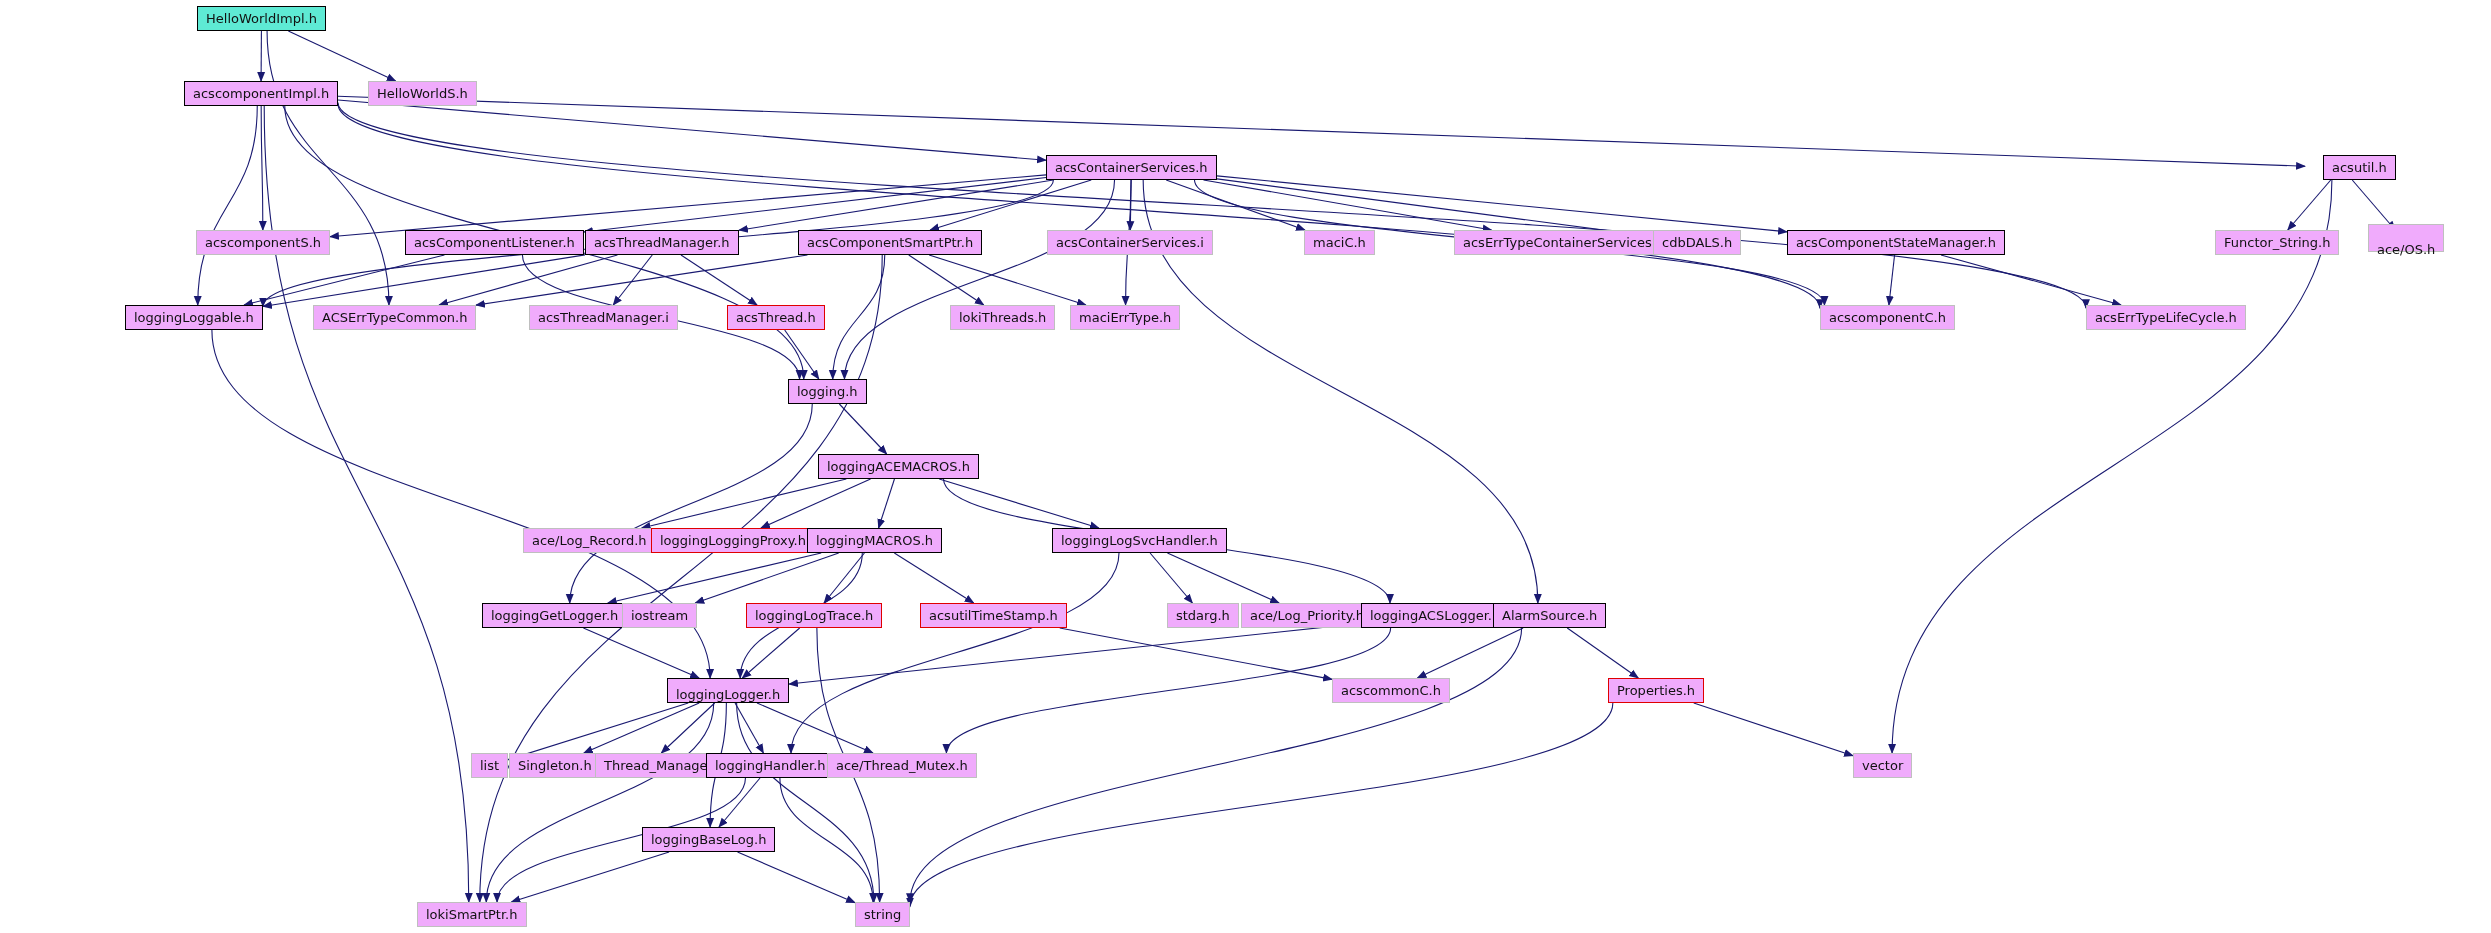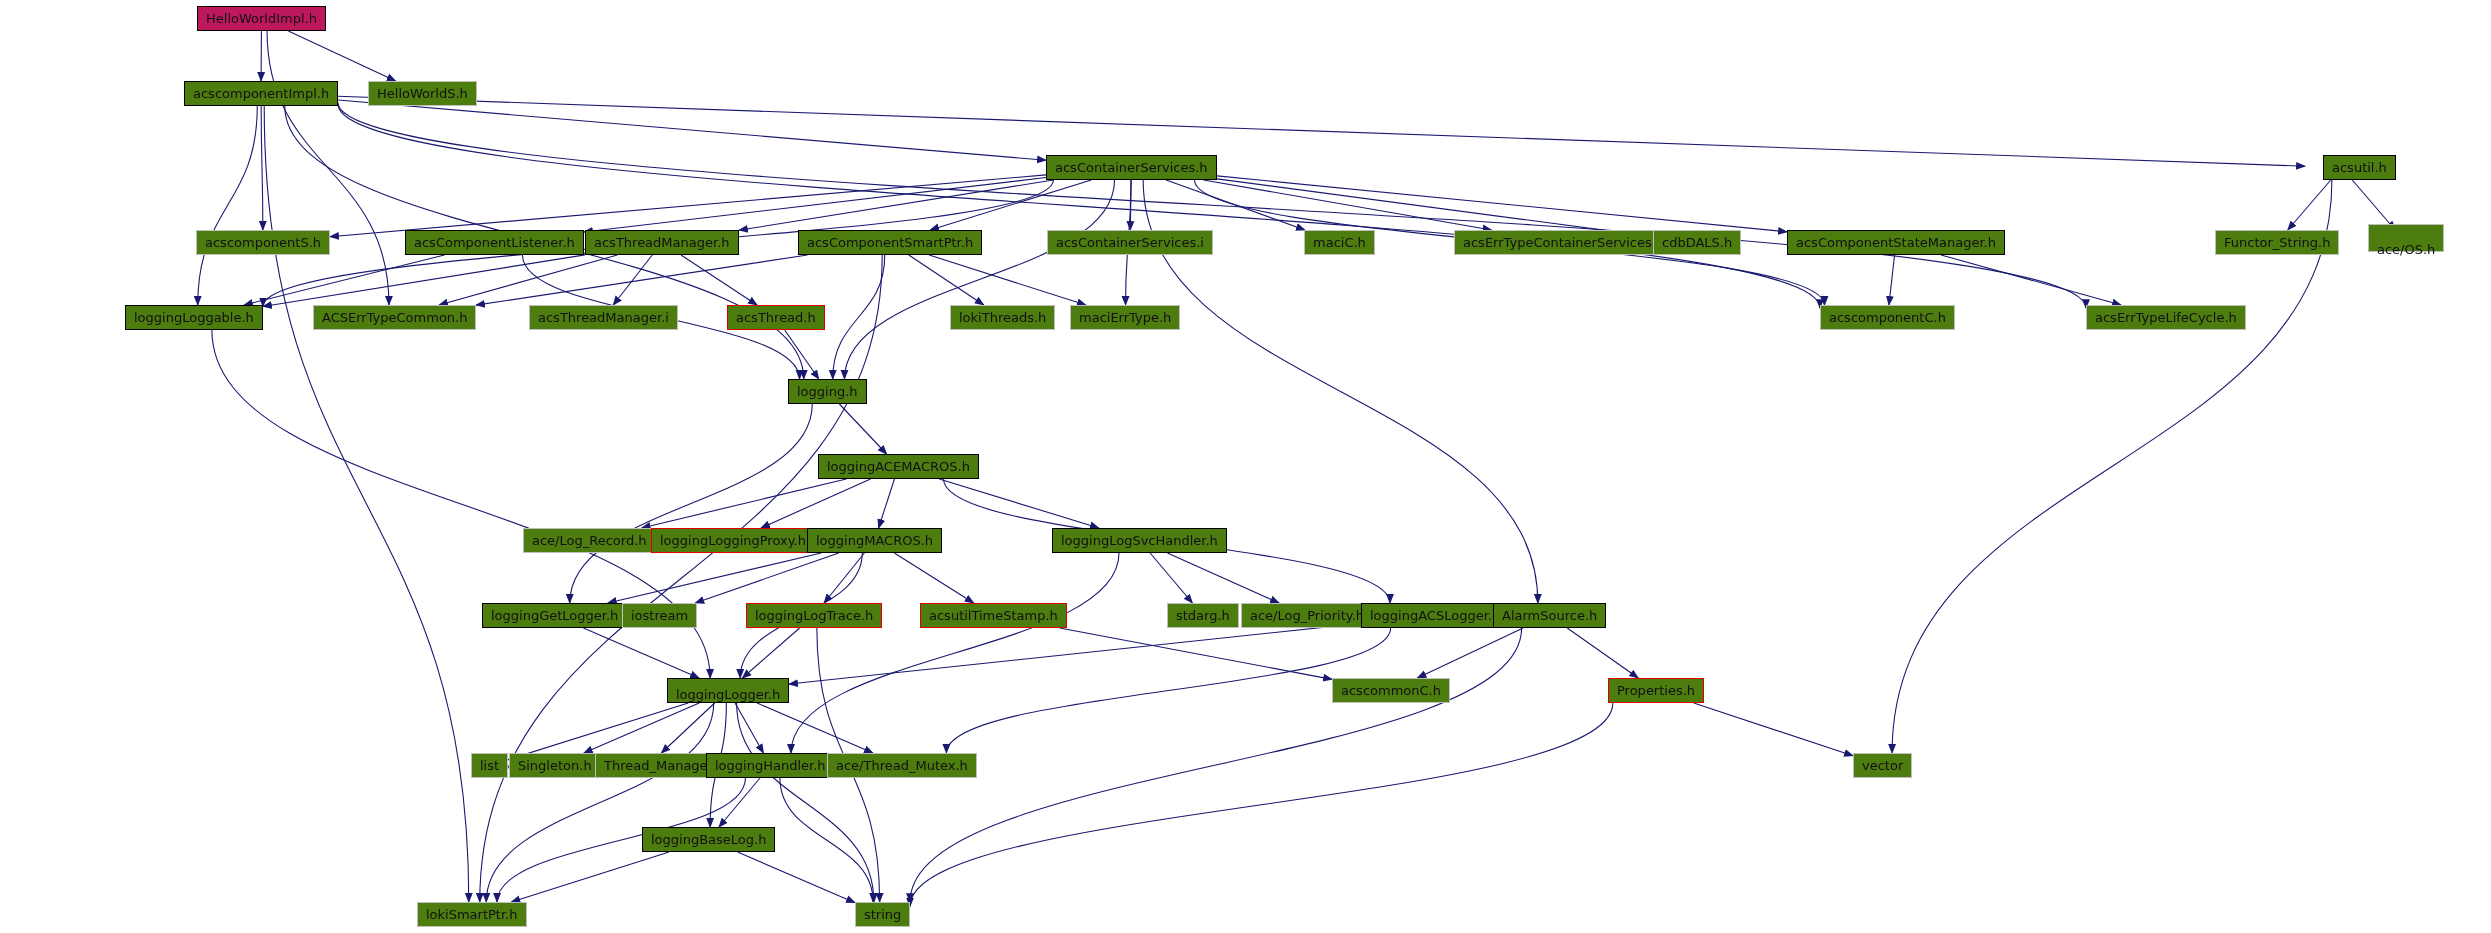--- a/index.html
+++ b/index.html
@@ -1,24 +1,24 @@
 <!DOCTYPE html>
 <html><head>
 <meta charset="utf-8">
 <style>
   html, body { margin:0; padding:0; background:#ffffff; }
   body { width:2491px; height:933px; position:relative; overflow:hidden;
          font-family:"DejaVu Sans", sans-serif; }
   #edges { position:absolute; left:0; top:0; width:2491px; height:933px; }
   .node { position:absolute; box-sizing:border-box; height:25px; line-height:23px;
           font-size:13px; color:#111; text-align:center; white-space:nowrap;
-          background:#4d7c0f; border:1px solid #bfbfbf; cursor:pointer; }
+          background:#f0abfc; border:1px solid #bfbfbf; cursor:pointer; }
   .node.doc { border:1.5px solid #000; }
   .node.trunc { border:1.5px solid #e00000; }
-  .node.root { background:#be185d; border:1.5px solid #000; }
+  .node.root { background:#5eead4; border:1.5px solid #000; }
 </style>
 </head>
 <body>
 
 <svg id="edges" xmlns="http://www.w3.org/2000/svg">
   <defs>
     <marker id="arrow" viewBox="0 0 10 10" refX="9" refY="5" markerWidth="9" markerHeight="9" orient="auto-start-reverse">
       <path d="M0,1 L10,5 L0,9 z" fill="#191970"></path>
     </marker>
   </defs>

